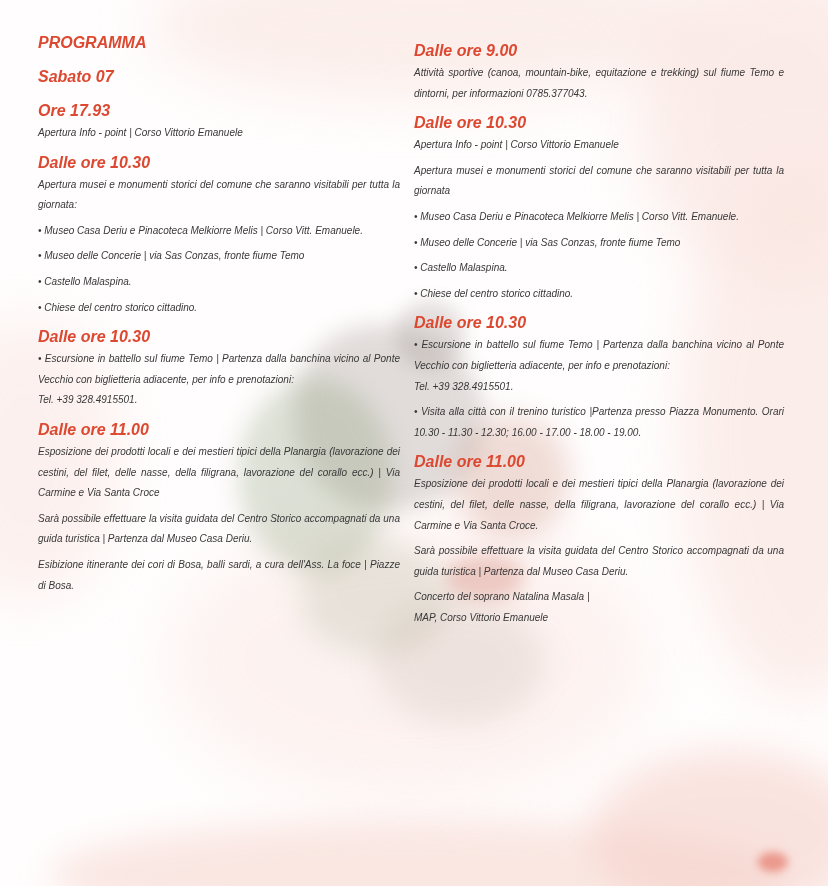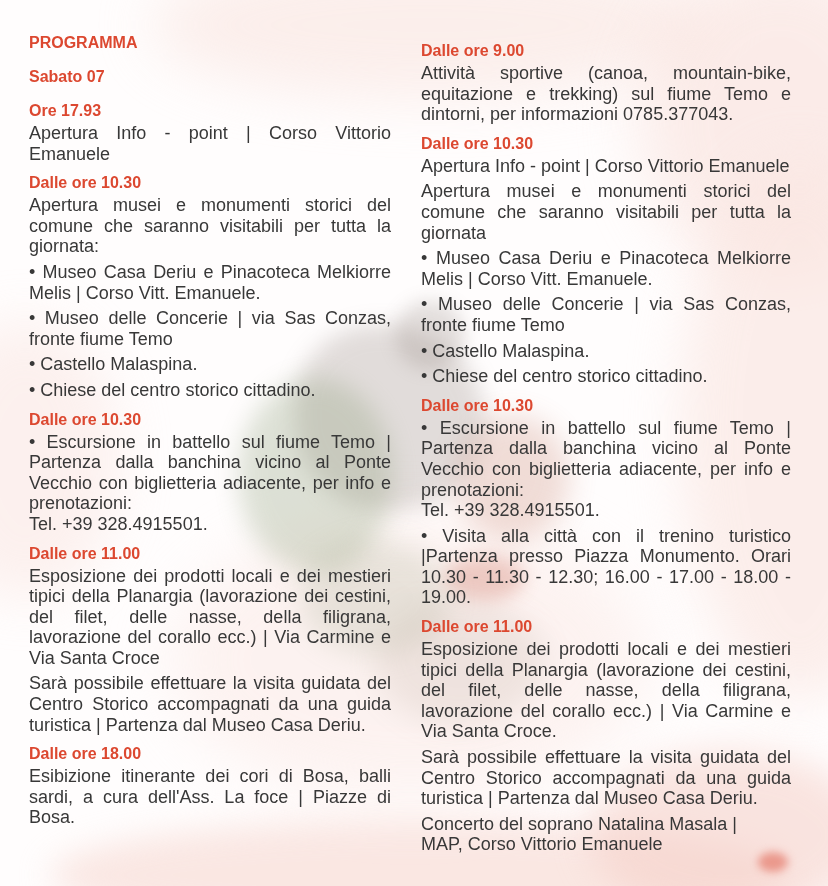--- a/index.html
+++ b/index.html
@@ -30,37 +30,37 @@
   .w-head     { left: 395px; top: 300px;  width:  70px; height:  70px; background:#857770; opacity:.22; filter: blur(9px); }
   .w-green    { left: 238px; top: 378px;  width: 155px; height: 195px; background:#8fa07c; opacity:.30; filter: blur(12px); }
   .w-olive    { left: 300px; top: 540px;  width: 150px; height: 115px; background:#98a283; opacity:.20; filter: blur(14px); }
   .w-terra    { left: 455px; top: 415px;  width: 115px; height: 125px; background:#bc6a52; opacity:.22; filter: blur(14px); }
   .w-flower   { left: 445px; top: 555px;  width:  80px; height:  45px; background:#c04f3a; opacity:.25; filter: blur(9px); }
   .w-branch   { left: 375px; top: 600px;  width: 170px; height: 125px; background:#a58f7d; opacity:.15; filter: blur(15px); }
 
   
   .columns {
     position: absolute; z-index: 1;
-    left: 29px; top: 32px; right: 28px;
-    display: flex; gap: 30px;
+    left: 38px; top: 32px; right: 28px;
+    display: flex; gap: 14px; font-style: italic;
   }
   .col { width: 362px; flex: 0 0 362px; }
   .col.right { width: 370px; flex: 0 0 370px; }
 
   .day, .time {
     color: var(--heading-red, #dc4830);
     font-weight: 700;
     font-size: 16px;
     line-height: 21px;
   }
   .day  { margin: 0 0 13px 0; }
   .time { margin: 8px 0 2px 0; }
   .body {
     color: var(--body-text, #383838);
-    font-size: 18px;
+    font-size: 10px;
     line-height: 20.6px;
     margin: 0 0 5px 0;
     text-align: justify;
     white-space: pre-line;
   }
 </style>
 </head>
 <body>
 
 <div class="page">
@@ -95,21 +95,20 @@
       <div class="body">• Museo Casa Deriu e Pinacoteca Melkiorre Melis | Corso Vitt. Emanuele.</div>
       <div class="body">• Museo delle Concerie | via Sas Conzas, fronte fiume Temo</div>
       <div class="body">• Castello Malaspina.</div>
       <div class="body">• Chiese del centro storico cittadino.</div>
       <div class="time">Dalle ore 10.30</div>
       <div class="body">• Escursione in battello sul fiume Temo | Partenza dalla banchina vicino al Ponte Vecchio con biglietteria adiacente, per info e prenotazioni:
 Tel. +39 328.4915501.</div>
       <div class="time">Dalle ore 11.00</div>
       <div class="body">Esposizione dei prodotti locali e dei mestieri tipici della Planargia (lavorazione dei cestini, del filet, delle nasse, della filigrana, lavorazione del corallo ecc.) | Via Carmine e Via Santa Croce</div>
       <div class="body">Sarà possibile effettuare la visita guidata del Centro Storico accompagnati da una guida turistica | Partenza dal Museo Casa Deriu.</div>
-      <div class="time">Dalle ore 18.00</div>
       <div class="body">Esibizione itinerante dei cori di Bosa, balli sardi, a cura dell'Ass. La foce | Piazze di Bosa.</div>
     </div>
 
     <div class="col right">
       <div class="time">Dalle ore 9.00</div>
       <div class="body">Attività sportive (canoa, mountain-bike, equitazione e trekking) sul fiume Temo e dintorni, per informazioni 0785.377043.</div>
       <div class="time">Dalle ore 10.30</div>
       <div class="body">Apertura Info - point | Corso Vittorio Emanuele</div>
       <div class="body">Apertura musei e monumenti storici del comune che saranno visitabili per tutta la giornata</div>
       <div class="body">• Museo Casa Deriu e Pinacoteca Melkiorre Melis | Corso Vitt. Emanuele.</div>

